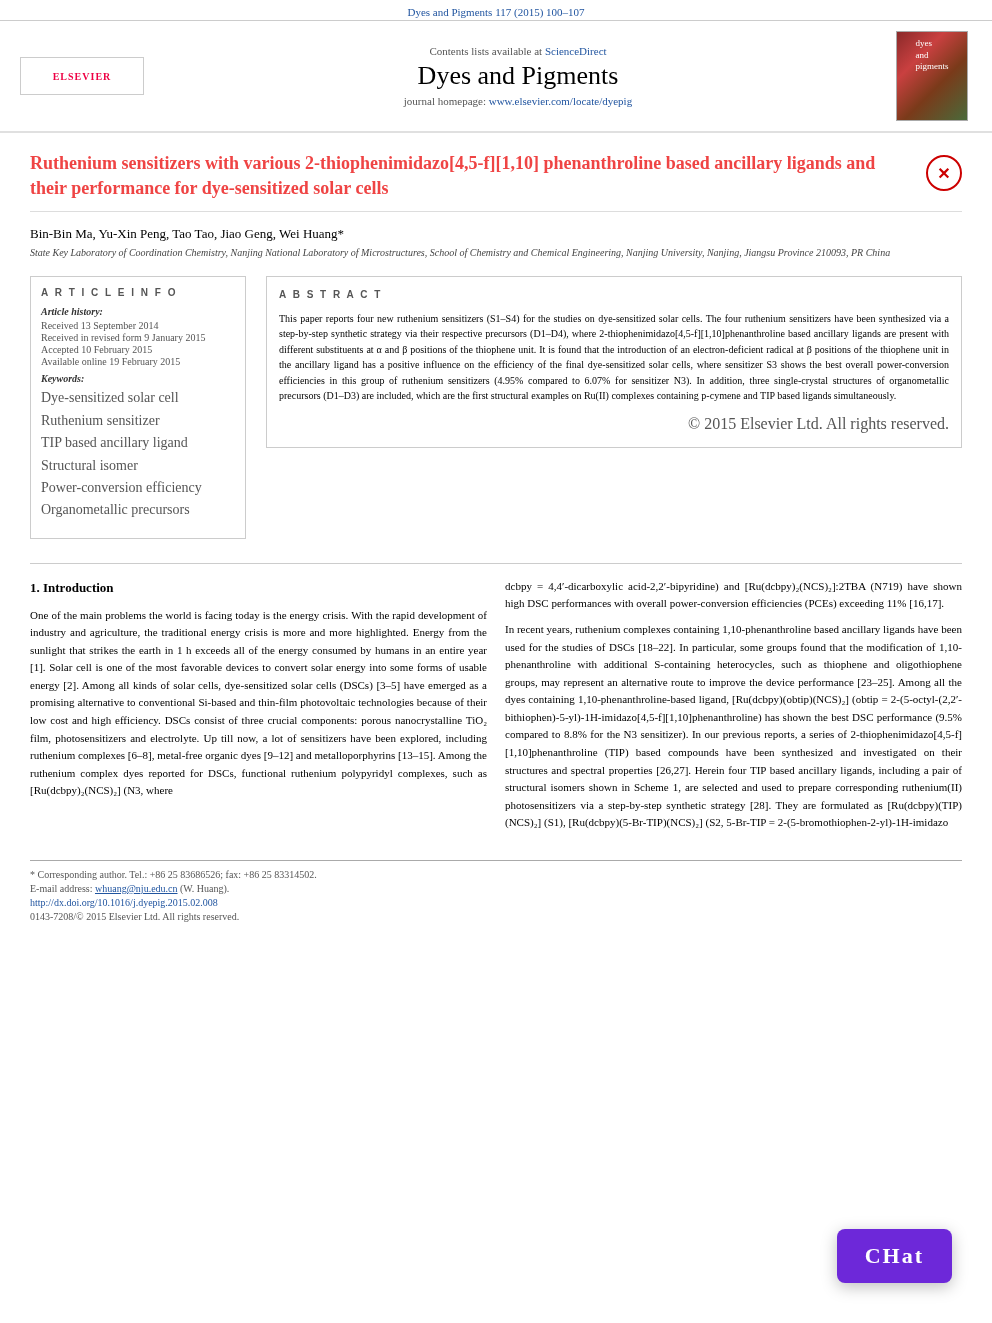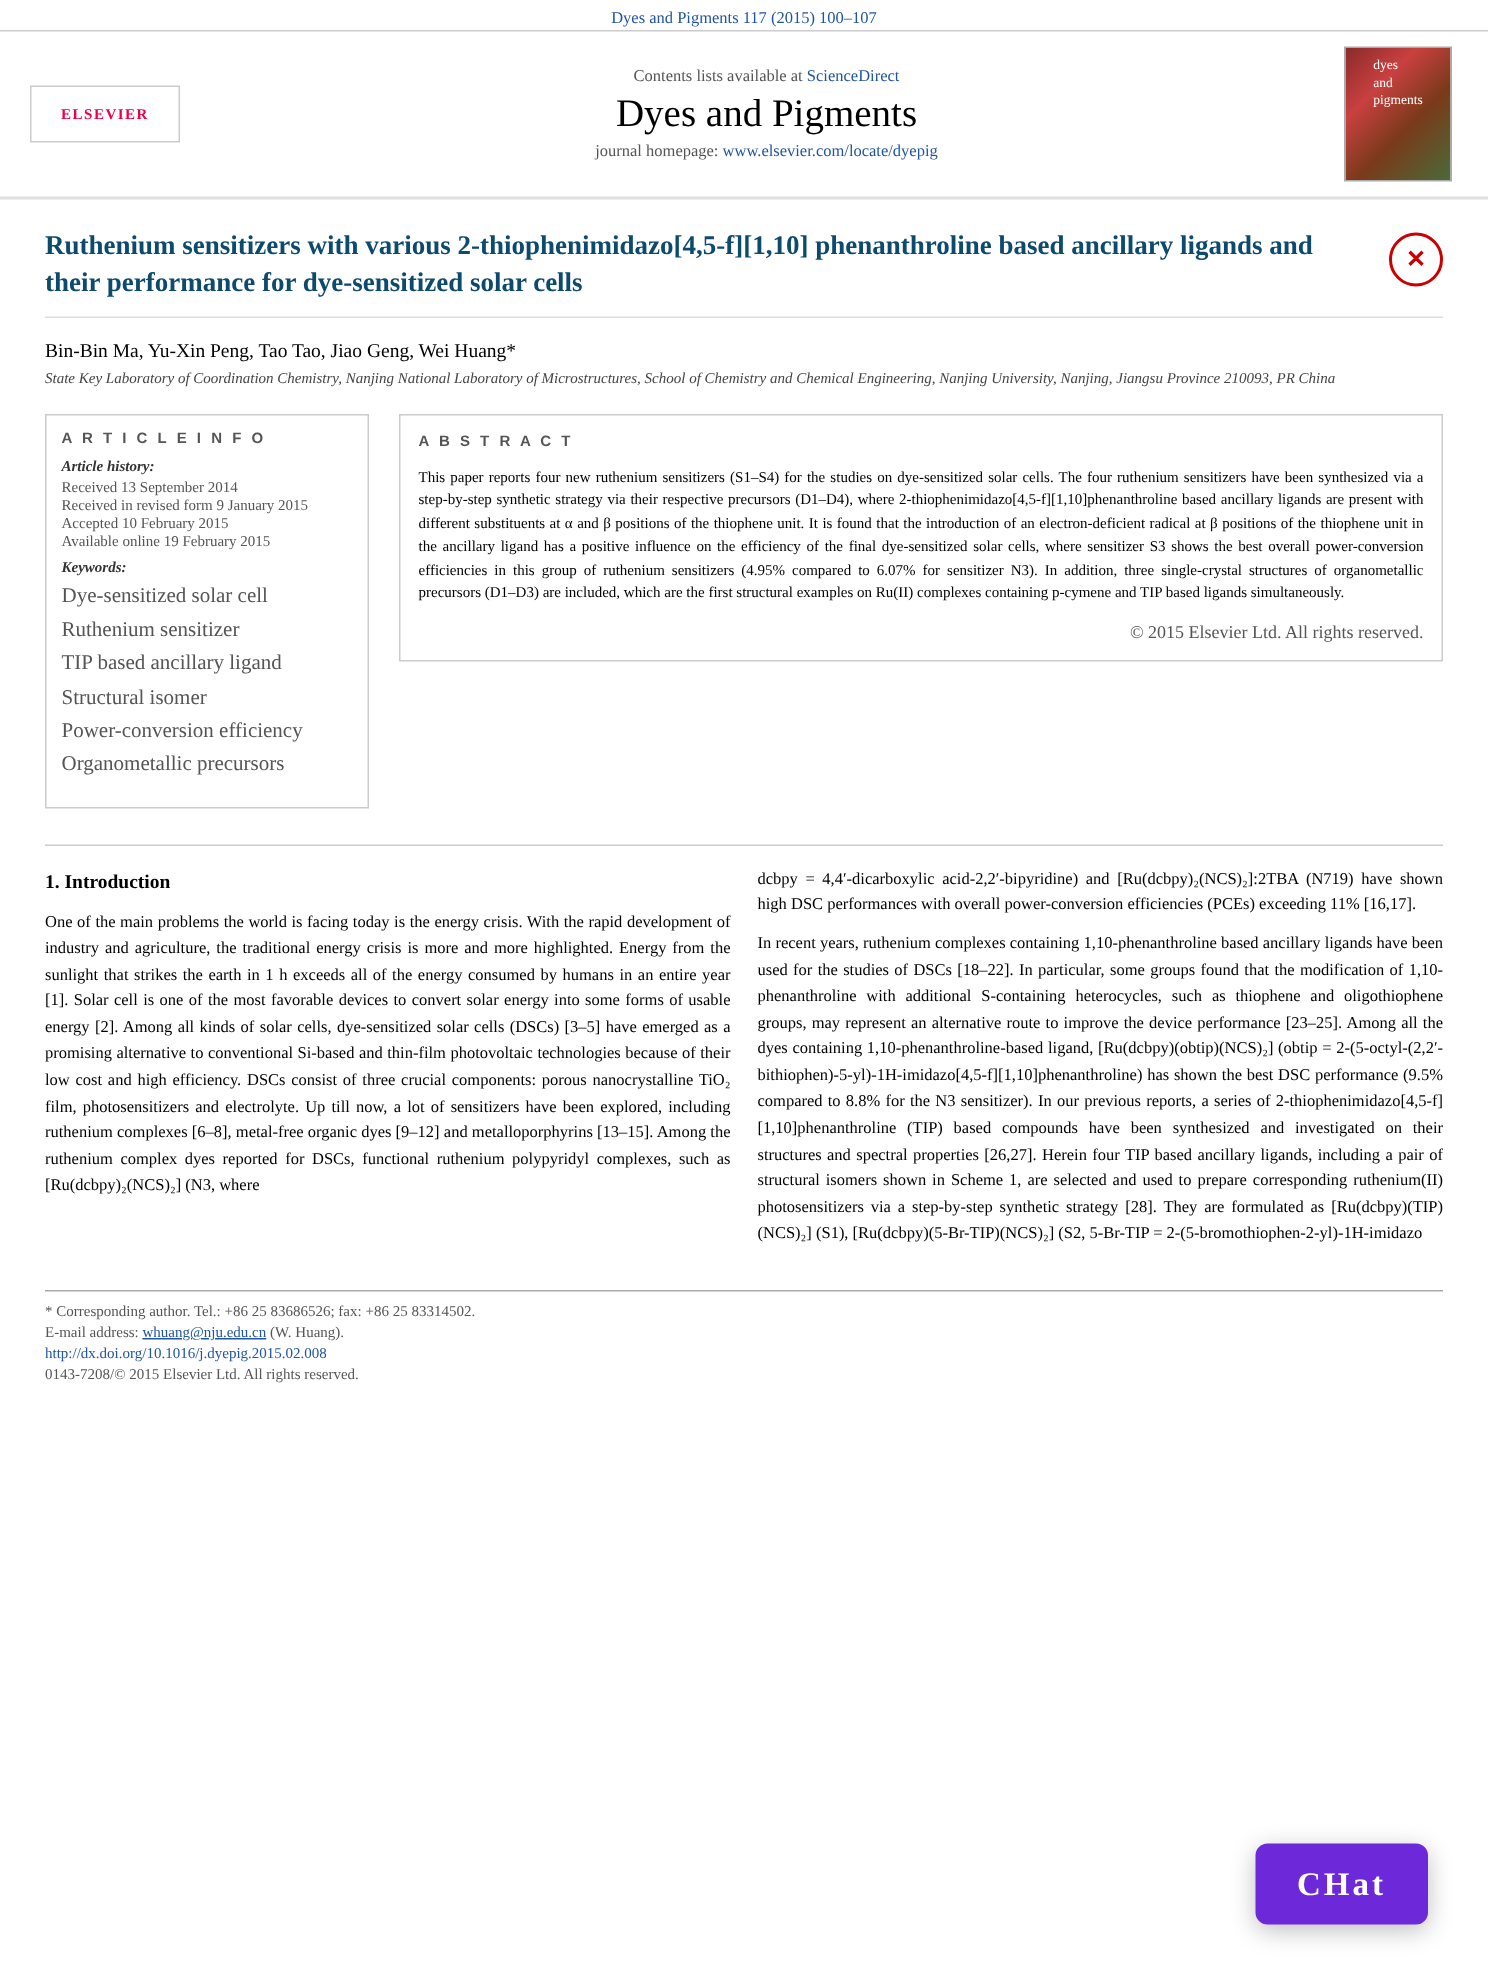--- a/index.html
+++ b/index.html
@@ -29,21 +29,21 @@
       padding: 10px 20px;
       gap: 10px;
     }
     .journal-header-left {
       display: flex;
       flex-direction: column;
       justify-content: center;
       min-width: 110px;
     }
     .elsevier-logo {
-      width: 100px;
+      width: 124px;
       height: 38px;
       background: #fff;
       border: 1px solid #ccc;
       display: flex;
       align-items: center;
       justify-content: center;
       font-size: 10px;
       color: #e04;
       font-weight: bold;
       letter-spacing: 1px;
@@ -117,21 +117,21 @@
       border-bottom: 1px solid #ddd;
       margin-bottom: 8px;
     }
     .article-title-text {
       flex: 1;
     }
     .article-title-text h1 {
       font-size: 18px;
       font-weight: bold;
       line-height: 1.4;
-      color: #0c4a6e;
+      color: #ef4444;
       font-family: 'Times New Roman', serif;
     }
     .crossmark-badge {
       width: 36px;
       height: 36px;
       border: 2px solid #c00;
       border-radius: 50%;
       display: flex;
       align-items: center;
       justify-content: center;
@@ -223,21 +223,21 @@
     .abstract-box .section-label {
       font-size: 10px;
       letter-spacing: 2px;
     }
     .abstract-text {
       font-size: 10px;
       line-height: 1.55;
       text-align: justify;
     }
     .copyright-line {
-      font-size: 12px;
+      font-size: 16px;
       color: #555;
       text-align: right;
       margin-top: 8px;
     }
 
     
     .section-divider {
       border: none;
       border-top: 1px solid #ccc;
       margin: 14px 0;

